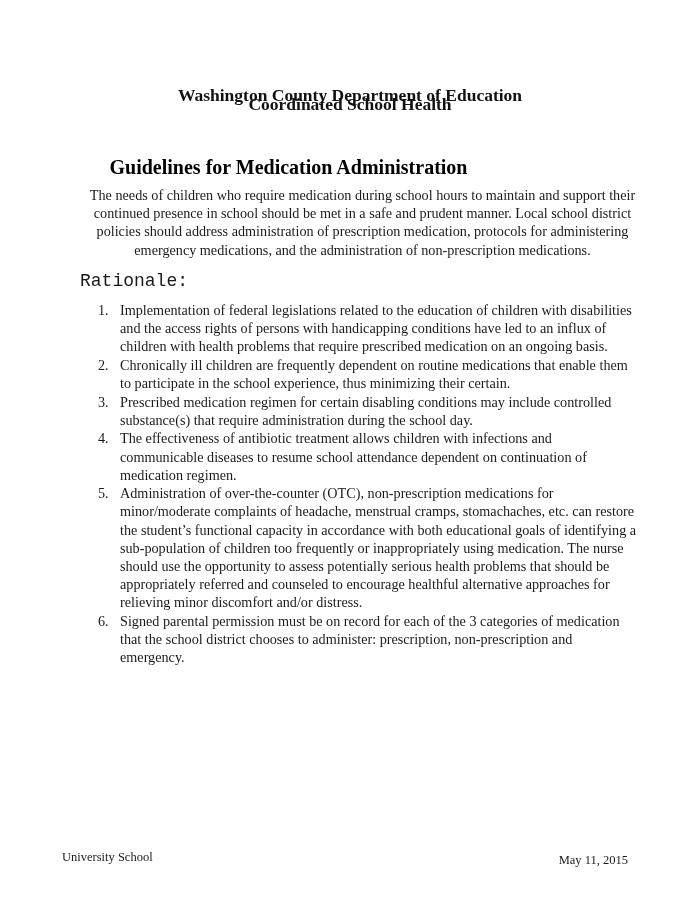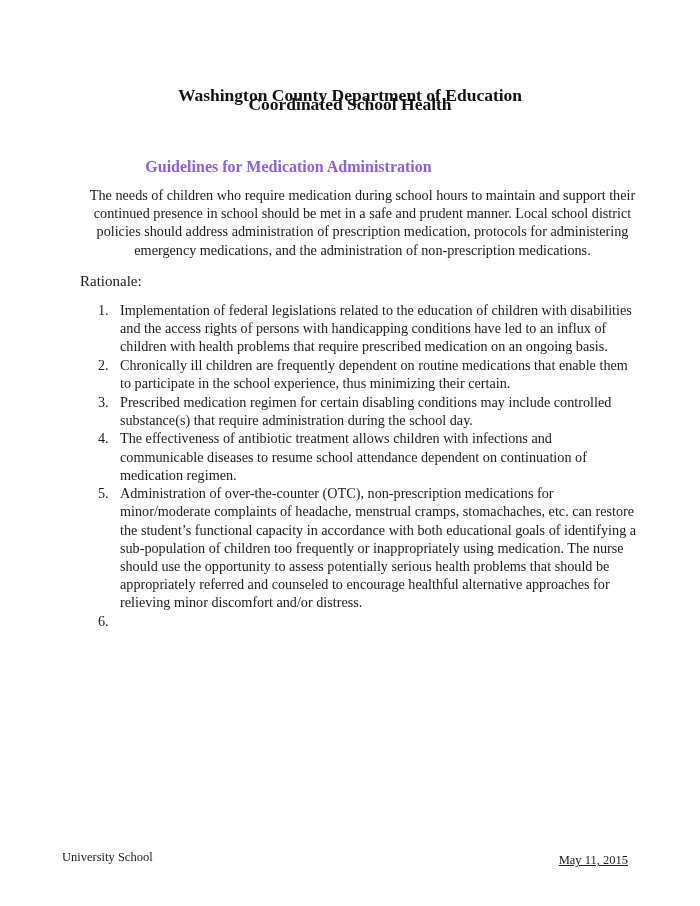--- a/index.html
+++ b/index.html
@@ -9,42 +9,42 @@
     }
     .page { position: absolute; left: 0; top: 0; width: 700px; height: 906px; }
     .title {
       position: absolute; left: 0; width: 700px; text-align: center;
       font-weight: bold; font-size: 17.5px; line-height: 21px; color: #111;
     }
     .title.l1 { top: 85px; }
     .title.l2 { top: 94px; }
     .subtitle {
       position: absolute; left: 0; width: 577px; top: 157px; text-align: center;
-      font-weight: bold; font-size: 16px; line-height: 20px; color: #8b5cf6;
+      font-weight: bold; font-size: 20px; line-height: 20px; color: #000000;
     }
     .intro {
       position: absolute; left: 80px; top: 186px; width: 565px;
       font-size: 14.2px; line-height: 18.2px; text-align: center;
     }
     .rationale {
       position: absolute; left: 80px; top: 272px;
-      font-size: 15px; line-height: 18px;
+      font-size: 18px; line-height: 18px; font-family: Liberation Mono, monospace;
     }
     .list {
       position: absolute; left: 98px; top: 301px; width: 540px;
       margin: 0; padding: 0; list-style: none;
       font-size: 14.2px; line-height: 18.2px;
     }
     .list li { position: relative; padding-left: 22px; margin: 0 0 0.3px 0; }
     .list li .num { position: absolute; left: 0; top: 0; }
     .footer-left {
       position: absolute; left: 62px; top: 850px; font-size: 12.5px; line-height: 15px;
     }
     .footer-right {
-      position: absolute; right: 72px; top: 853px; font-size: 12.5px; line-height: 15px; text-decoration: underline;
+      position: absolute; right: 72px; top: 853px; font-size: 12.5px; line-height: 15px;
     }
   </style>
 </head>
 <body>
 
 <div class="page">
   <div class="title l1">Washington County Department of Education</div>
   <div class="title l2">Coordinated School Health</div>
   <div class="subtitle">Guidelines for Medication Administration</div>
 
@@ -68,18 +68,19 @@
     <li>
       <span class="num">4.</span>
       <span>The effectiveness of antibiotic treatment allows children with infections and communicable diseases to resume school attendance dependent on continuation of medication regimen.</span>
     </li>
     <li>
       <span class="num">5.</span>
       <span>Administration of over-the-counter (OTC), non-prescription medications for minor/moderate complaints of headache, menstrual cramps, stomachaches, etc. can restore the student’s functional capacity in accordance with both educational goals of identifying a sub-population of children too frequently or inappropriately using medication. The nurse should use the opportunity to assess potentially serious health problems that should be appropriately referred and counseled to encourage healthful alternative approaches for relieving minor discomfort and/or distress.</span>
     </li>
     <li>
       <span class="num">6.</span>
+      <span>Signed parental permission must be on record for each of the 3 categories of medication that the school district chooses to administer: prescription, non-prescription and emergency.</span>
     </li>
   </ol>
 
   <div class="footer-left">University School</div>
   <div class="footer-right">May 11, 2015</div>
 </div>
 
 </body></html>

